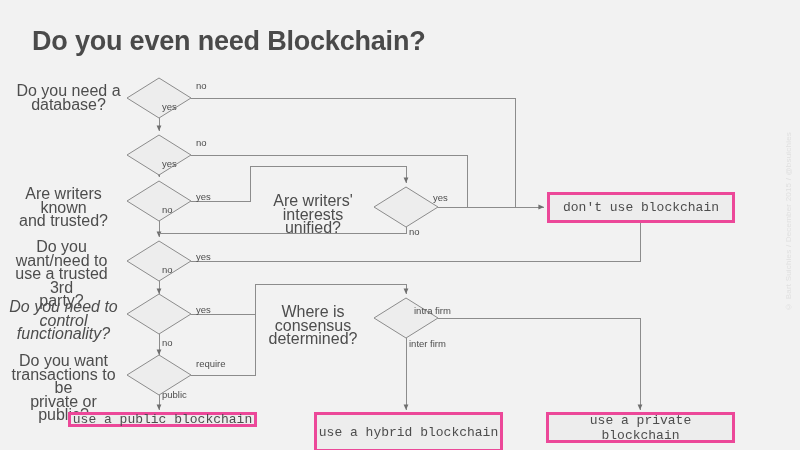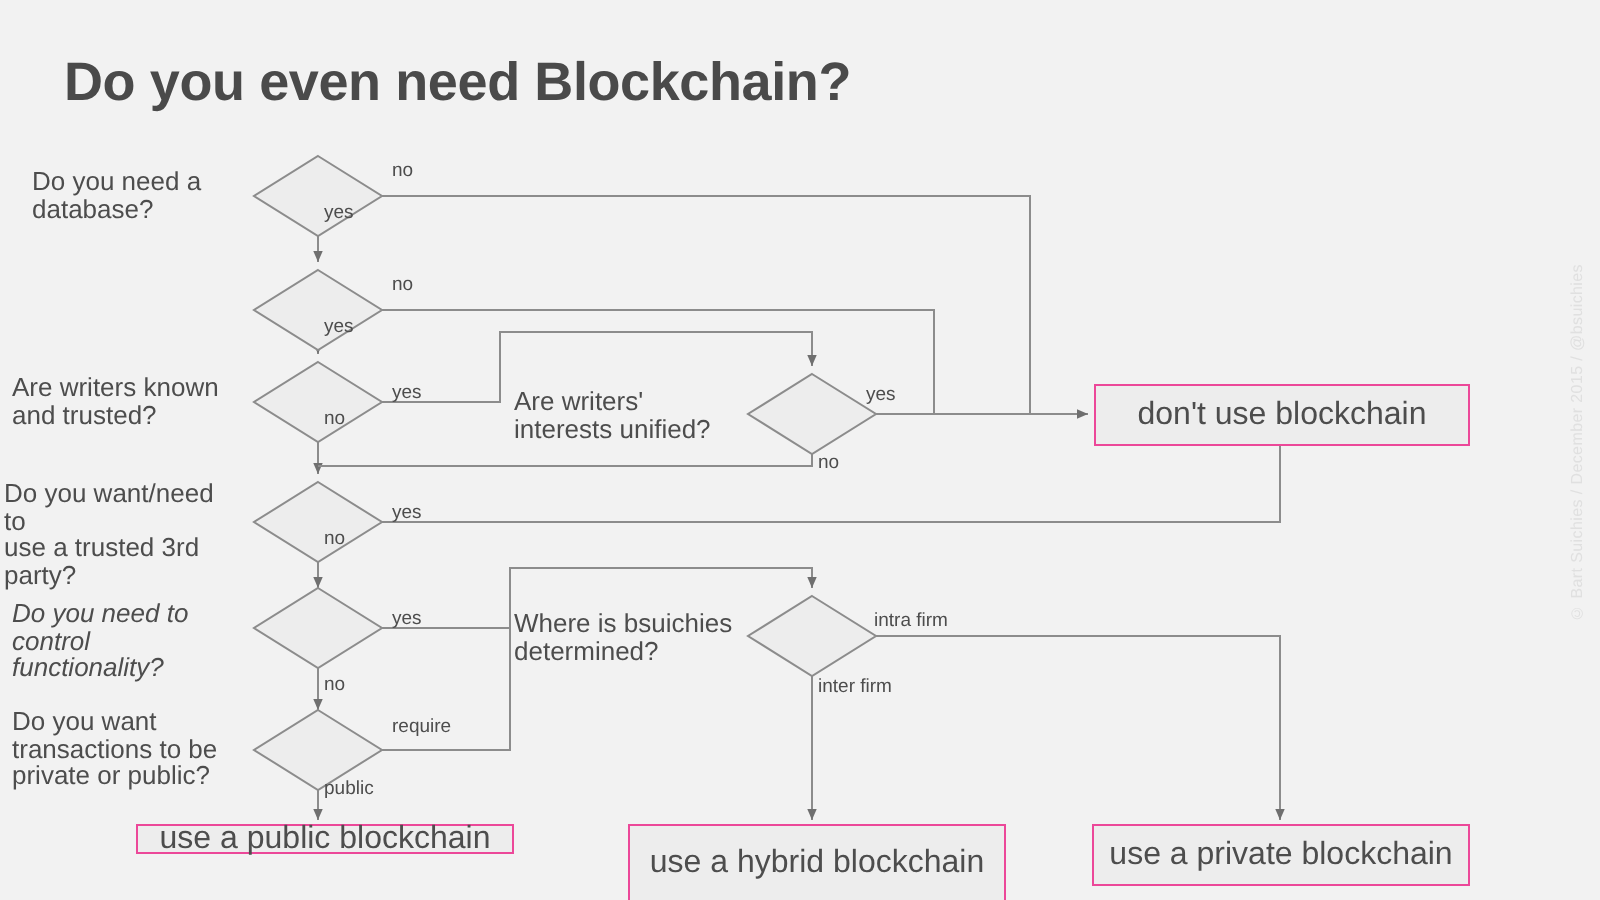--- a/index.html
+++ b/index.html
@@ -34,45 +34,46 @@
     top: 26px;
     font-size: 27px;
     font-weight: bold;
     color: #4a4a4a;
     letter-spacing: -0.2px;
     white-space: nowrap;
   }
   
   .qlabel {
     position: absolute;
-    font-size: 13px;
+    font-size: 16px;
     color: #4d4d4d;
-    text-align: left;
+    text-align: center;
     line-height: 13.5px;
     white-space: pre-line;
   }
   
   .elabel {
     position: absolute;
     font-size: 9.5px;
     color: #4d4d4d;
     white-space: nowrap;
     line-height: 11px;
   }
   
   .termbox {
     position: absolute;
     background: #ededed;
-    border: 1px solid #ec4899;
+    border: 3px solid #ec4899;
     color: #4d4d4d;
-    font-size: 16px;
+    font-size: 13px;
     display: flex;
     align-items: center;
     justify-content: center;
     box-sizing: border-box;
+    font-family: Liberation Mono, monospace;
   }
   .credit {
     position: absolute;
     right: 2px;
     top: 132px;
     width: 14px;
     font-size: 8px;
     color: #e0e0e0;
     writing-mode: vertical-rl;
     text-orientation: mixed;
@@ -159,38 +160,38 @@
   <div class="qlabel" style="left:6px; top:300px; width:115px;font-style:italic;">Do you need to
 control functionality?</div>
 
   <div class="qlabel" style="left:6px; top:354px; width:115px;">Do you want
 transactions to be
 private or public?</div>
 
   <div class="qlabel" style="left:257px; top:194px; width:112px;">Are writers'
 interests unified?</div>
 
-  <div class="qlabel" style="left:257px; top:305px; width:112px;">Where is bsuichies
+  <div class="qlabel" style="left:257px; top:305px; width:112px;">Where is consensus
 determined?</div>
 
   <div class="elabel" style="left:196px; top:80px;">no</div>
   <div class="elabel" style="left:162px; top:101px;">yes</div>
   <div class="elabel" style="left:196px; top:137px;">no</div>
   <div class="elabel" style="left:162px; top:158px;">yes</div>
   <div class="elabel" style="left:196px; top:191px;">yes</div>
   <div class="elabel" style="left:162px; top:204px;">no</div>
   <div class="elabel" style="left:196px; top:251px;">yes</div>
   <div class="elabel" style="left:162px; top:264px;">no</div>
   <div class="elabel" style="left:196px; top:304px;">yes</div>
   <div class="elabel" style="left:162px; top:337px;">no</div>
   <div class="elabel" style="left:196px; top:358px;">require</div>
   <div class="elabel" style="left:162px; top:389px;">public</div>
   <div class="elabel" style="left:433px; top:192px;">yes</div>
   <div class="elabel" style="left:409px; top:226px;">no</div>
-  <div class="elabel" style="left:437px; top:305px;">intra firm</div>
+  <div class="elabel" style="left:414px; top:305px;">intra firm</div>
   <div class="elabel" style="left:409px; top:338px;text-align:center;">inter firm</div>
 
   <div class="termbox" style="left:547px; top:192px; width:188px; height:31px;">don't use blockchain</div>
 
   <div class="termbox" style="left:68px; top:412px; width:189px; height:15px;">use a public blockchain</div>
 
   <div class="termbox" style="left:314px; top:412px; width:189px; height:40px;">use a hybrid blockchain</div>
 
   <div class="termbox" style="left:546px; top:412px; width:189px; height:31px;text-align:center;">use a private blockchain</div>
 

